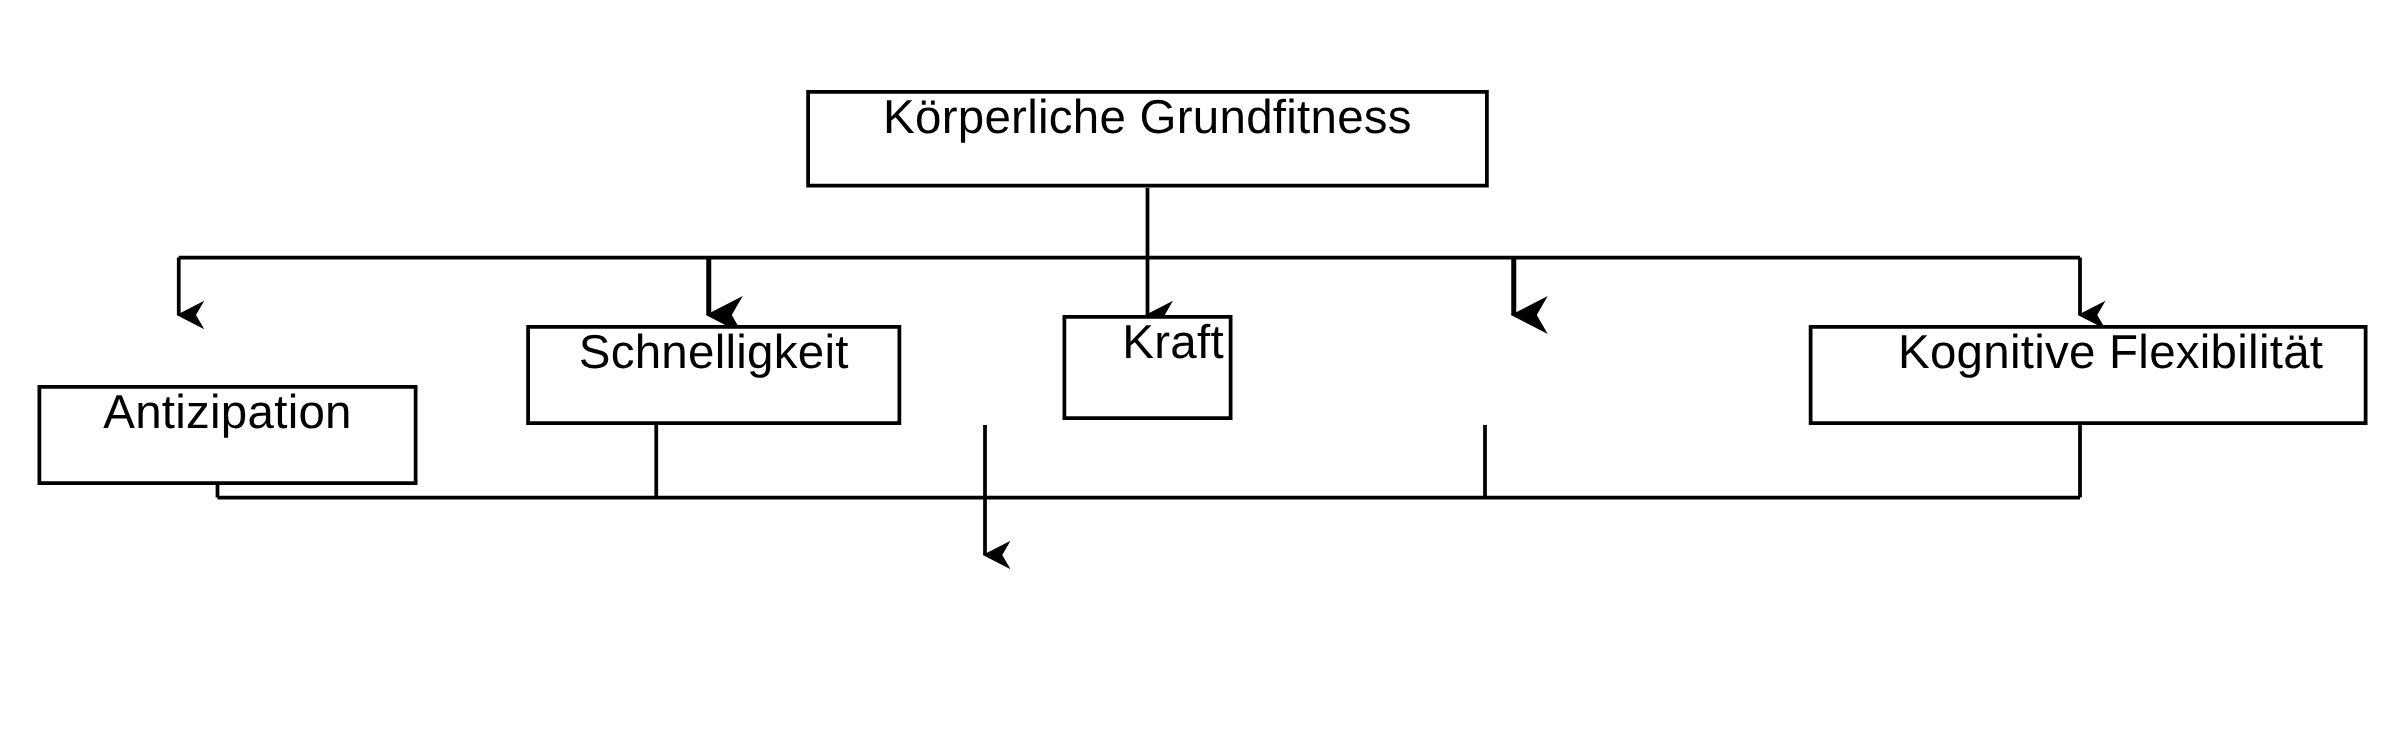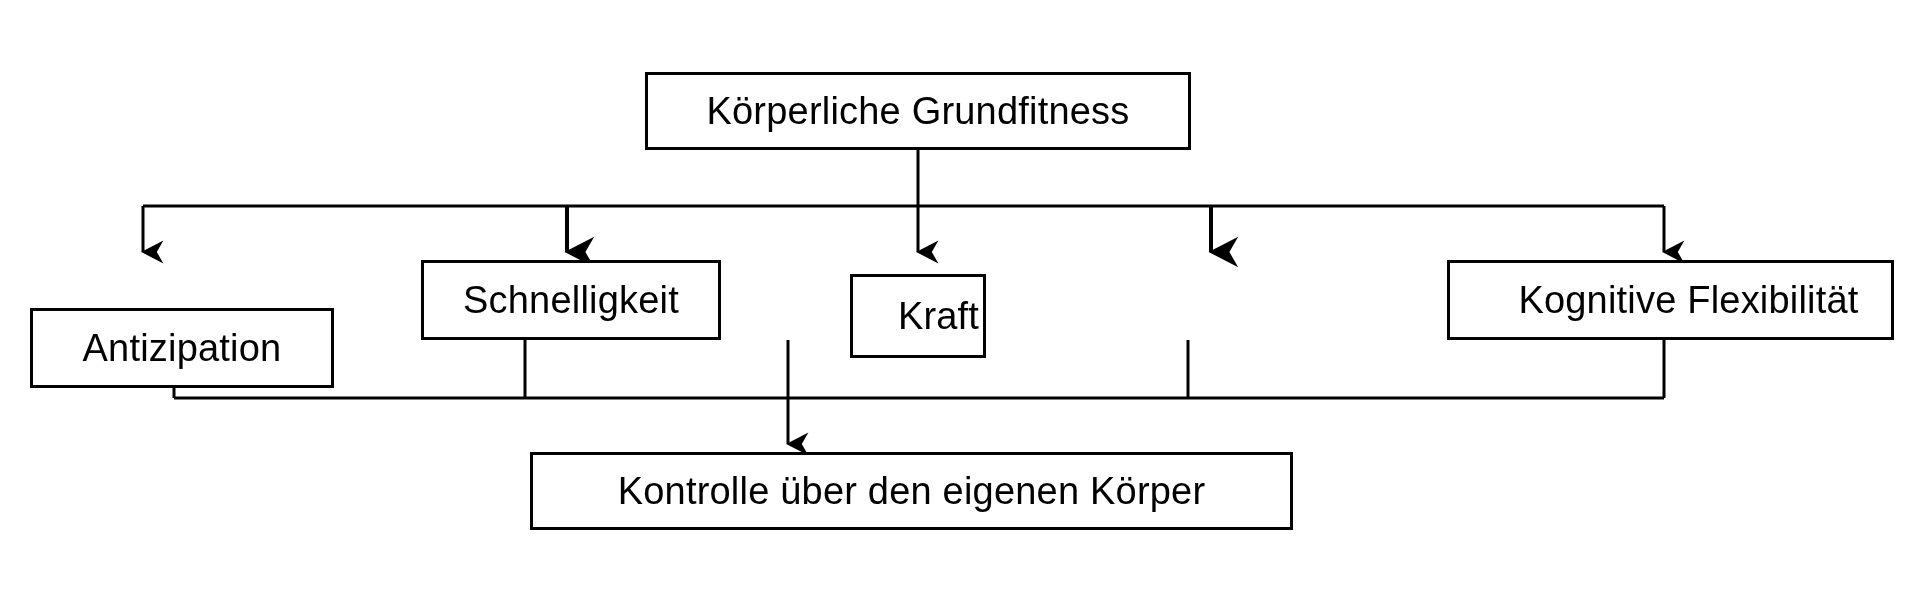--- a/index.html
+++ b/index.html
@@ -24,21 +24,20 @@
     top: 0;
     width: 1920px;
     height: 600px;
   }
   .node {
     position: absolute;
     box-sizing: border-box;
     background: #ffffff;
     border: 3px solid #000000;
     display: flex;
-    align-items: center;
     justify-content: center;
     color: #000000;
     line-height: 1;
     white-space: nowrap;
   }
   .node-label {
     font-size: 38px;
     color: #000000;
     letter-spacing: 0.2px;
   }
@@ -58,21 +57,21 @@
     margin-top: 48px;
   }
   #node-schnelligkeit {
     left: 421px;
     top: 260px;
     width: 300px;
     height: 80px;
   }
   #node-kraft {
     left: 850px;
-    top: 274px;
+    top: 252px;
     width: 136px;
     height: 84px;
     padding-left: 41px;
   }
   #node-ausdauer {
     left: 1090px;
     top: 260px;
     width: 239px;
     height: 80px;
   }
@@ -137,17 +136,14 @@
 
   <div class="node" id="node-kraft">
     <span class="node-label">Kraft</span>
   </div>
 
 
   <div class="node" id="node-kognitive-flexibilitaet">
     <span class="node-label">Kognitive Flexibilität</span>
   </div>
 
-  <div class="node" id="node-kontrolle">
-    <span class="node-label">Kontrolle über den eigenen Körper</span>
-  </div>
 
 </div>
 
 </body></html>

